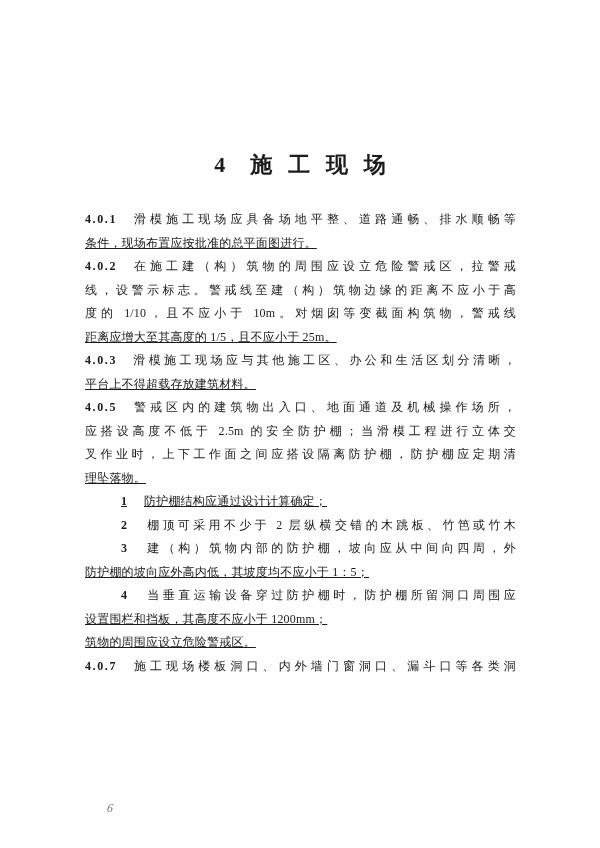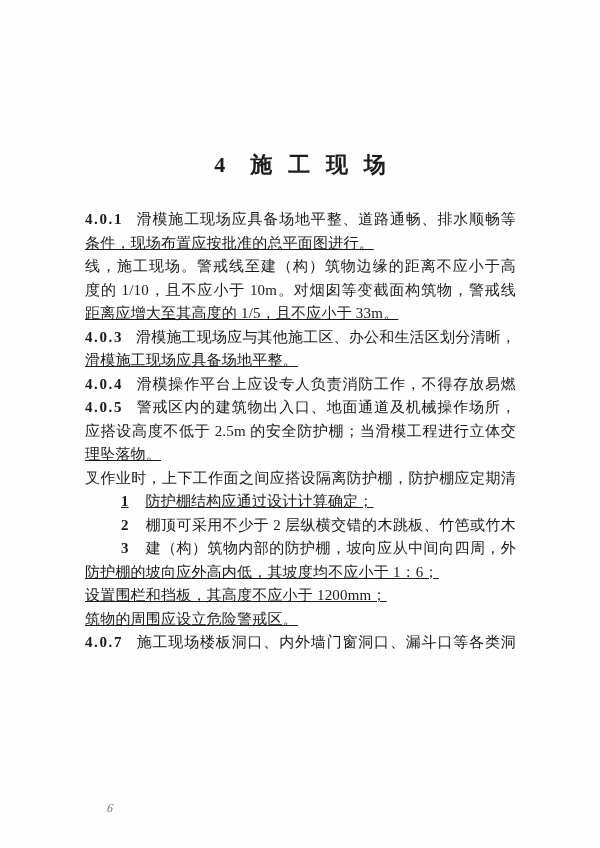--- a/index.html
+++ b/index.html
@@ -24,21 +24,21 @@
   }
   .chapter-num { margin-right: 1.1em; letter-spacing: 1px; }
   .chapter-name { letter-spacing: 0.72em; margin-right: -0.72em; }
 
   
   .doc-body {
     position: absolute;
     top: 208px;
     left: 85px;
     width: 431px;
-    font-size: 15px;
+    font-size: 12px;
     line-height: 23.5px;
     letter-spacing: 0.2px;
   }
   .para { margin: 0; }
   .line {
     text-align: justify;
     text-align-last: justify;
   }
   .line.final { text-align-last: left; text-decoration: underline; }
   .clause-num {
@@ -71,48 +71,49 @@
 <div class="chapter-title">
   <span class="chapter-num">4</span><span class="chapter-name">施工现场</span>
 </div>
 
 <div class="doc-body">
     <div class="para">
       <div class="line"><span class="clause-num">4.0.1</span>滑模施工现场应具备场地平整、道路通畅、排水顺畅等</div>
       <div class="line final">条件，现场布置应按批准的总平面图进行。</div>
     </div>
     <div class="para">
-      <div class="line">线，施工现场。警戒线至建（构）筑物边缘的距离不应小于高</div>
+      <div class="line"><span class="clause-num">4.0.2</span>在施工建（构）筑物的周围应设立危险警戒区，拉警戒</div>
+      <div class="line">线，设警示标志。警戒线至建（构）筑物边缘的距离不应小于高</div>
       <div class="line">度的 1/10，且不应小于 10m。对烟囱等变截面构筑物，警戒线</div>
-      <div class="line final">距离应增大至其高度的 1/5，且不应小于 33m。</div>
+      <div class="line final">距离应增大至其高度的 1/5，且不应小于 25m。</div>
     </div>
     <div class="para">
       <div class="line"><span class="clause-num">4.0.3</span>滑模施工现场应与其他施工区、办公和生活区划分清晰，</div>
-      <div class="line final">滑模施工现场应具备场地平整。</div>
+      <div class="line final">平台上不得超载存放建筑材料。</div>
     </div>
     <div class="para">
-      <div class="line"><span class="clause-num">4.0.4</span>滑模操作平台上应设专人负责消防工作，不得存放易燃</div>
     </div>
     <div class="para">
       <div class="line"><span class="clause-num">4.0.5</span>警戒区内的建筑物出入口、地面通道及机械操作场所，</div>
       <div class="line">应搭设高度不低于 2.5m 的安全防护棚；当滑模工程进行立体交</div>
+      <div class="line">叉作业时，上下工作面之间应搭设隔离防护棚，防护棚应定期清</div>
       <div class="line final">理坠落物。</div>
-      <div class="line">叉作业时，上下工作面之间应搭设隔离防护棚，防护棚应定期清</div>
     </div>
     <div class="para">
       <div class="line final"><span class="clause-num indent">1</span>防护棚结构应通过设计计算确定；</div>
     </div>
     <div class="para">
       <div class="line"><span class="clause-num indent">2</span>棚顶可采用不少于 2 层纵横交错的木跳板、竹笆或竹木</div>
     </div>
     <div class="para">
       <div class="line"><span class="clause-num indent">3</span>建（构）筑物内部的防护棚，坡向应从中间向四周，外</div>
-      <div class="line final">防护棚的坡向应外高内低，其坡度均不应小于 1：6；</div>
+      <div class="line final">防护棚的坡向应外高内低，其坡度均不应小于 1：5；</div>
     </div>
     <div class="para">
+      <div class="line"><span class="clause-num indent">4</span>当垂直运输设备穿过防护棚时，防护棚所留洞口周围应</div>
       <div class="line final">设置围栏和挡板，其高度不应小于 1200mm；</div>
     </div>
     <div class="para">
       <div class="line final">筑物的周围应设立危险警戒区。</div>
     </div>
     <div class="para">
       <div class="line"><span class="clause-num">4.0.7</span>施工现场楼板洞口、内外墙门窗洞口、漏斗口等各类洞</div>
     </div>
   </div>
 

